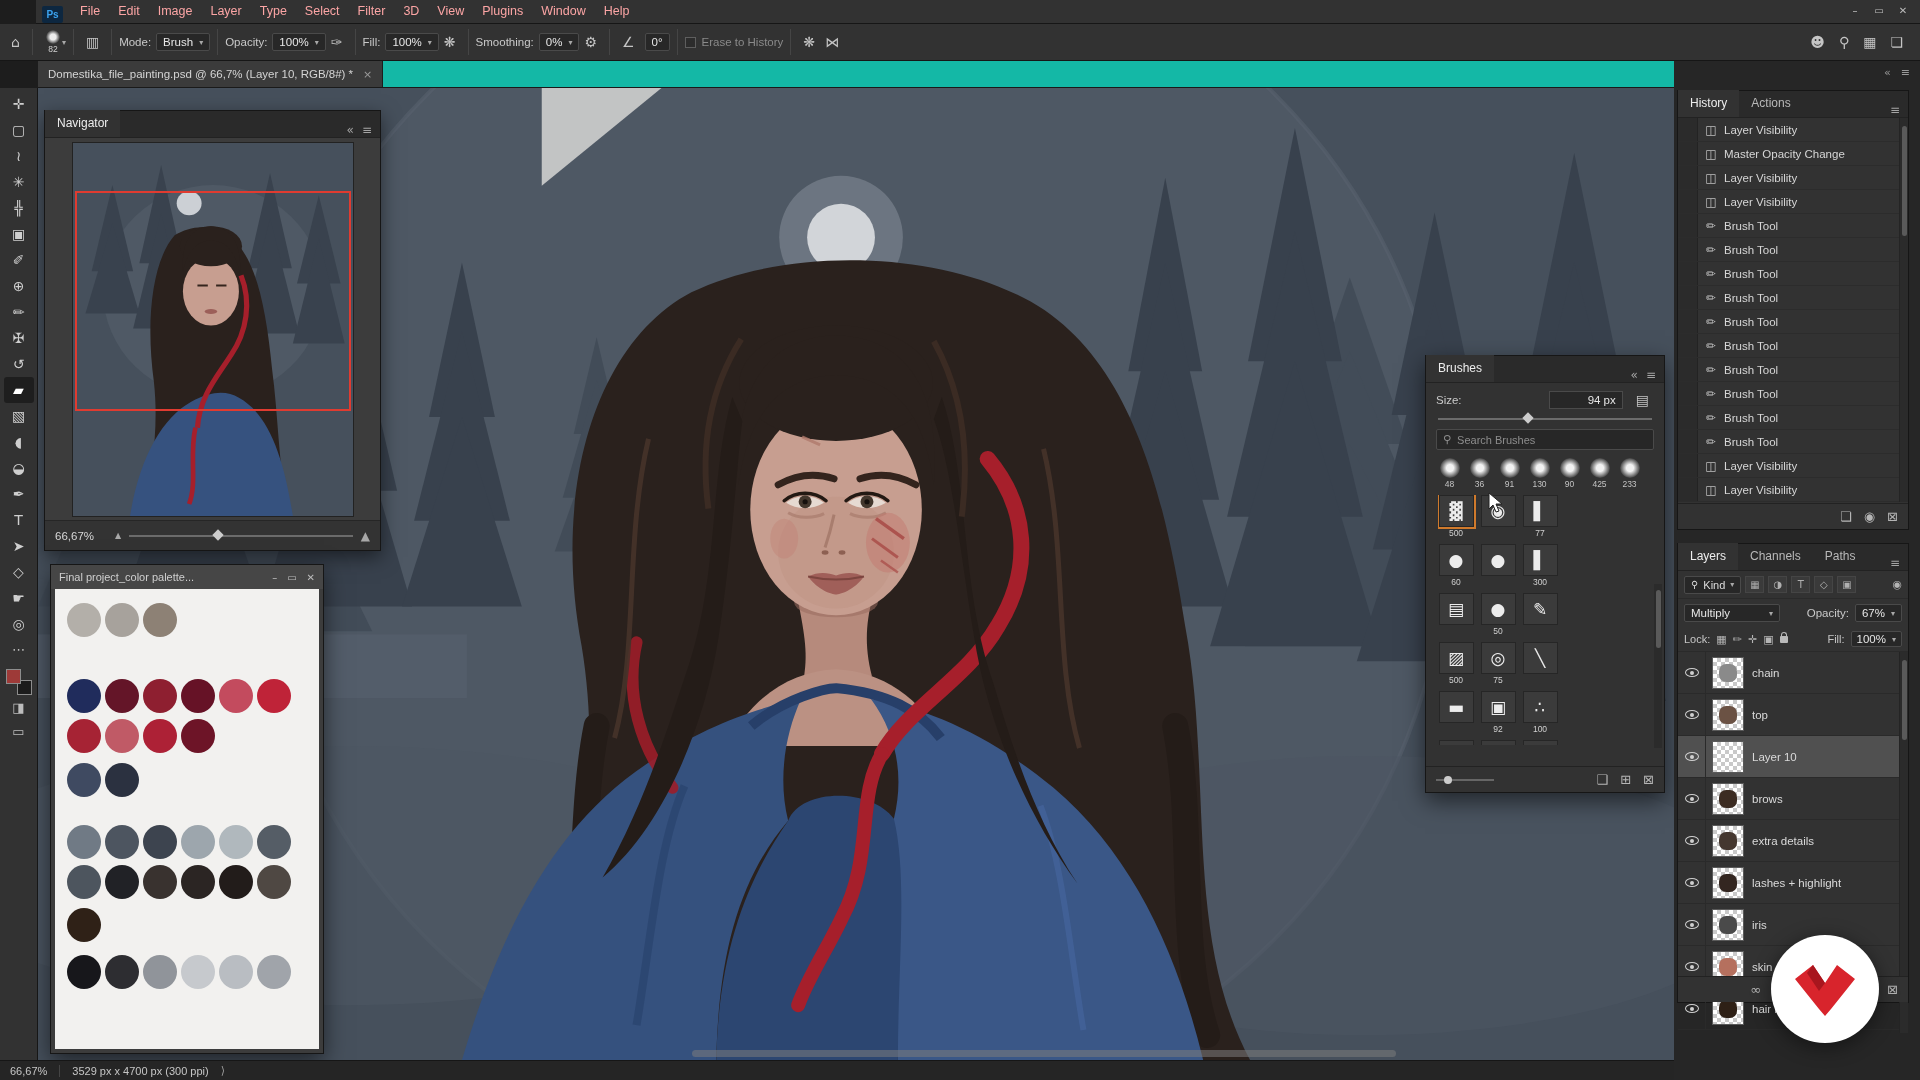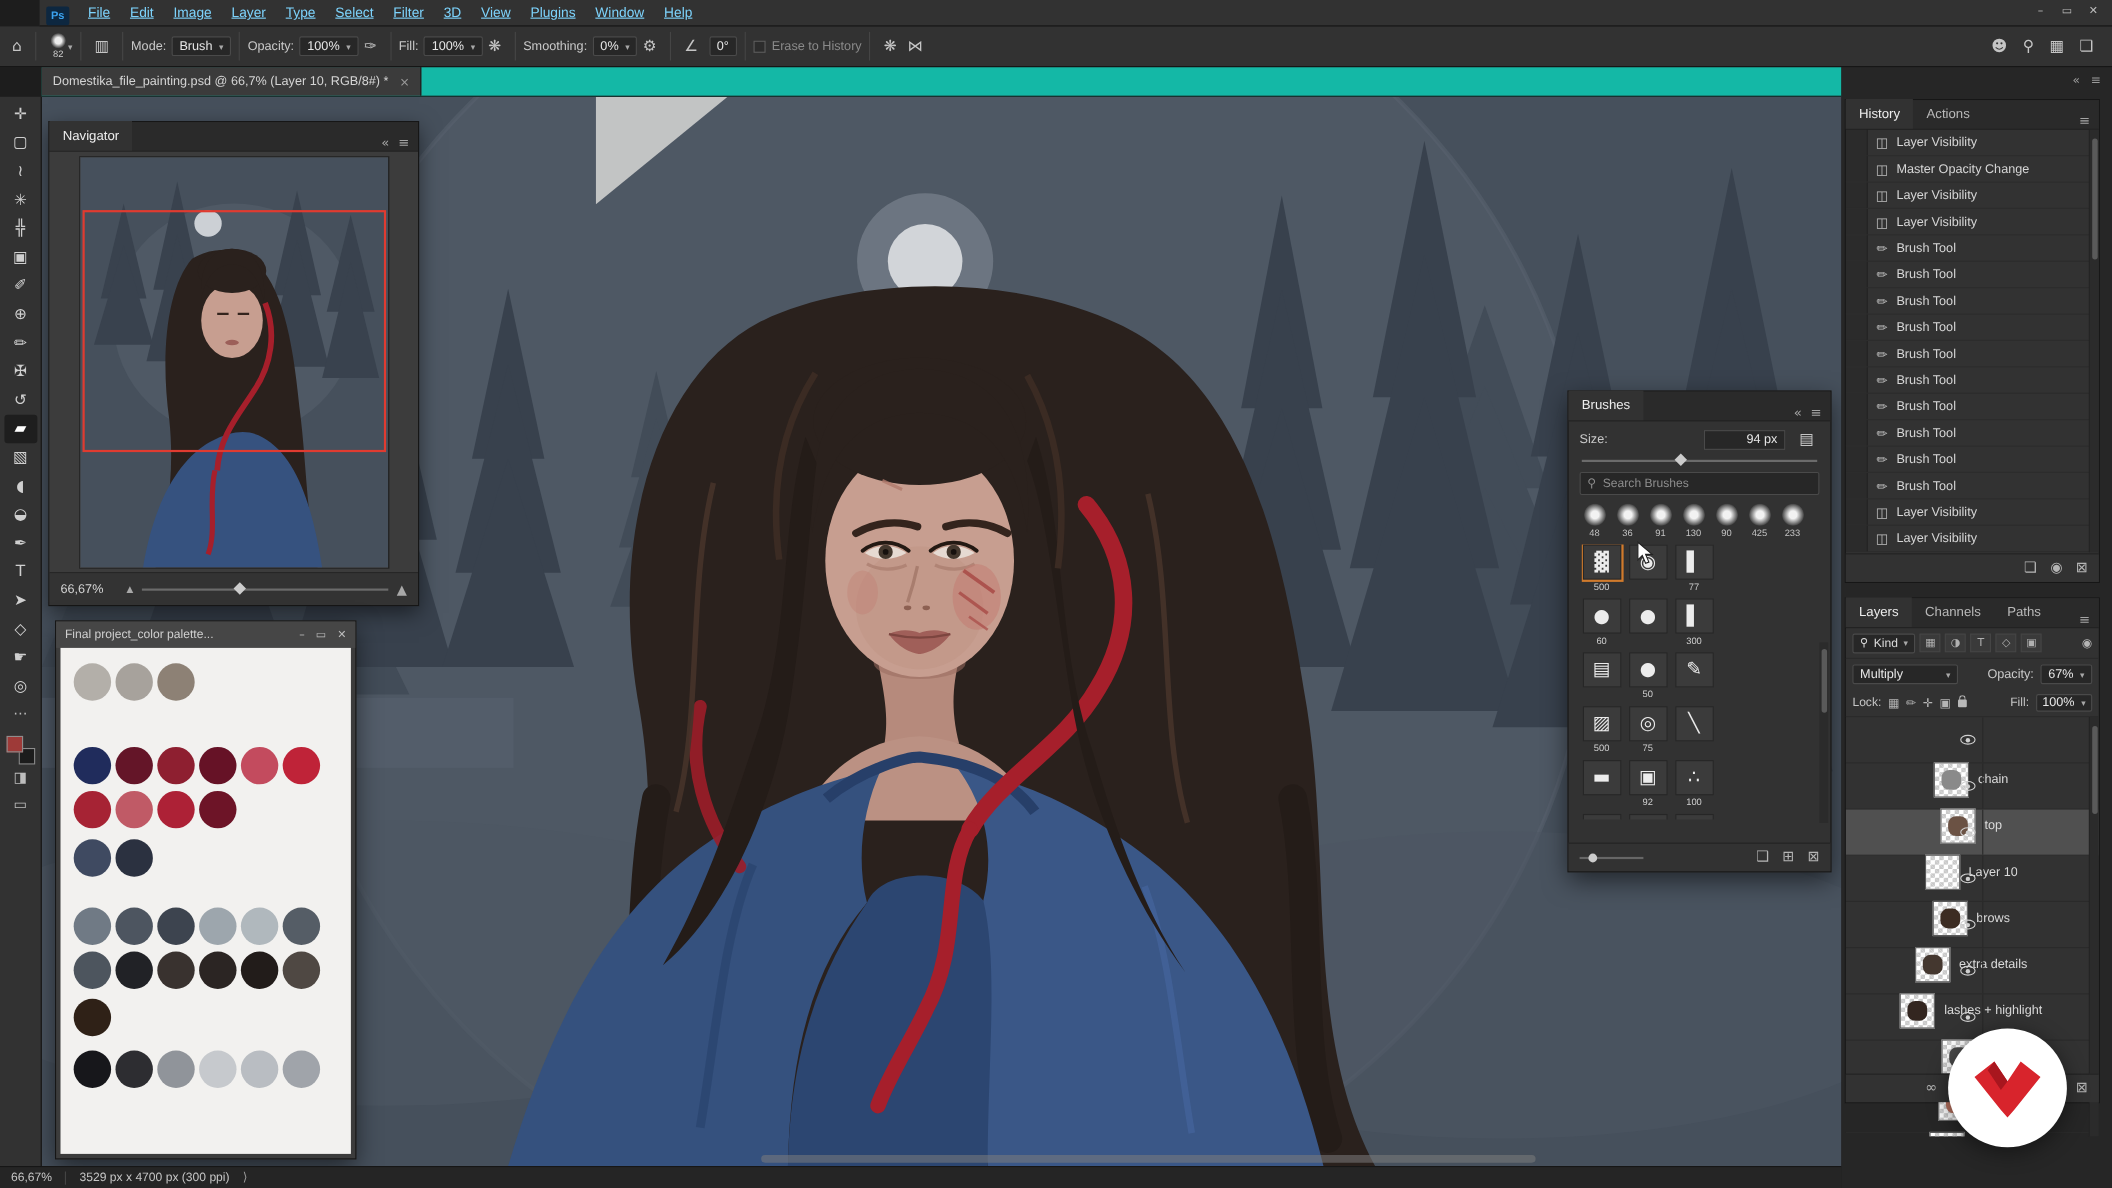--- a/index.html
+++ b/index.html
@@ -4,21 +4,21 @@
 <style>
   *{margin:0;padding:0;box-sizing:border-box;}
   html,body{width:1920px;height:1080px;}
   body{background:#1d1d1d;font-family:"Liberation Sans","DejaVu Sans",sans-serif;overflow:hidden;color:#d6d6d6;}
   #app{position:relative;width:1920px;height:1080px;overflow:hidden;}
   .icon{font-family:"DejaVu Sans",sans-serif;}
 
   
   #menubar{position:absolute;top:0;left:0;right:0;height:24px;background:#323232;border-bottom:1px solid #161616;display:flex;align-items:flex-end;z-index:50;margin-left:36px;}
   .ps-logo{width:21px;height:17px;margin:0 8px 0 6px;background:#0d2740;color:#3ba3f0;font-size:10px;font-weight:bold;display:flex;align-items:center;justify-content:center;border-radius:2px;}
-  .menu-item{font-size:12.5px;color:#7dd3fc;padding:0 9px;line-height:24px;white-space:nowrap;text-decoration:underline;}
+  .menu-item{font-size:12.5px;color:#fca5a5;padding:0 9px;line-height:24px;white-space:nowrap;}
   .win-controls{margin-left:auto;display:flex;gap:2px;padding-right:6px;}
   .win-btn{width:22px;text-align:center;font-size:10px;color:#bdbdbd;line-height:24px;}
 
   
   #optionsbar{position:absolute;top:24px;left:0;right:0;height:37px;background:#323232;border-bottom:1px solid #161616;display:flex;align-items:center;z-index:49;padding-left:6px;}
   .opt-sep{width:1px;height:26px;background:#454545;margin:0 7px;flex:0 0 auto;}
   .opt-label{font-size:11.5px;color:#c9c9c9;white-space:nowrap;}
   .opt-box{background:#272727;border:1px solid #4a4a4a;border-radius:2px;font-size:11.5px;color:#e6e6e6;padding:2px 6px;display:flex;align-items:center;gap:6px;margin-left:5px;white-space:nowrap;}
   .caret{font-size:8px;color:#a8a8a8;}
   .opt-icon{font-size:14px;color:#c5c5c5;padding:0 5px;}
@@ -73,21 +73,21 @@
 
   
   #layers-panel{top:482px;left:3px;width:232px;height:460px;}
   .filter-row{height:28px;display:flex;align-items:center;padding:0 6px;gap:4px;border-bottom:1px solid #2a2a2a;}
   .kind-box{display:flex;align-items:center;gap:5px;background:#272727;border:1px solid #4a4a4a;border-radius:2px;font-size:11px;color:#dcdcdc;padding:2px 6px;}
   .filter-ico{font-size:10px;color:#b0b0b0;width:19px;height:17px;border:1px solid #454545;background:#3a3a3a;display:flex;align-items:center;justify-content:center;flex:0 0 auto;font-family:"DejaVu Sans",sans-serif;}
   .blend-row{height:28px;display:flex;align-items:center;padding:0 6px;gap:6px;}
   .lock-row{height:25px;display:flex;align-items:center;padding:0 6px;gap:6px;font-size:11px;color:#c5c5c5;border-bottom:1px solid #2a2a2a;}
   .mini-ico{font-size:11px;color:#b5b5b5;font-family:"DejaVu Sans",sans-serif;}
   .layer-rows{height:381px;overflow:hidden;}
-  .layer-row{height:42px;display:flex;align-items:center;border-bottom:1px solid #2a2a2a;padding-right:8px;flex-direction:column;}
+  .layer-row{height:42px;display:flex;align-items:center;border-bottom:1px solid #2a2a2a;padding-right:8px;}
   .layer-row.selected{background:#505050;}
   .eye-cell{width:28px;height:100%;display:flex;align-items:center;justify-content:center;border-right:1px solid #2a2a2a;flex:0 0 auto;}
   .eye{width:14px;height:9px;border:1px solid #cfcfcf;border-radius:50%;position:relative;}
   .eye::after{content:"";position:absolute;left:4px;top:1.5px;width:4px;height:4px;border-radius:50%;background:#cfcfcf;}
   .thumb{width:32px;height:32px;margin-left:6px;border:1px solid #5a5a5a;position:relative;flex:0 0 auto;background:#fff;background-image:linear-gradient(45deg,#c9c9c9 25%,transparent 25%,transparent 75%,#c9c9c9 75%),linear-gradient(45deg,#c9c9c9 25%,transparent 25%,transparent 75%,#c9c9c9 75%);background-size:8px 8px;background-position:0 0,4px 4px;}
   .thumb-blob{position:absolute;inset:6px;border-radius:40%;}
   .layer-name{font-size:11.5px;color:#dadada;margin-left:8px;flex:1;white-space:nowrap;overflow:hidden;}
   .lockicon{width:8px;height:7px;background:#b9b9b9;position:relative;border-radius:1px;}
   .lockicon::before{content:"";position:absolute;top:-4px;left:1px;width:4px;height:4px;border:1.5px solid #b9b9b9;border-bottom:none;border-radius:3px 3px 0 0;}
 

